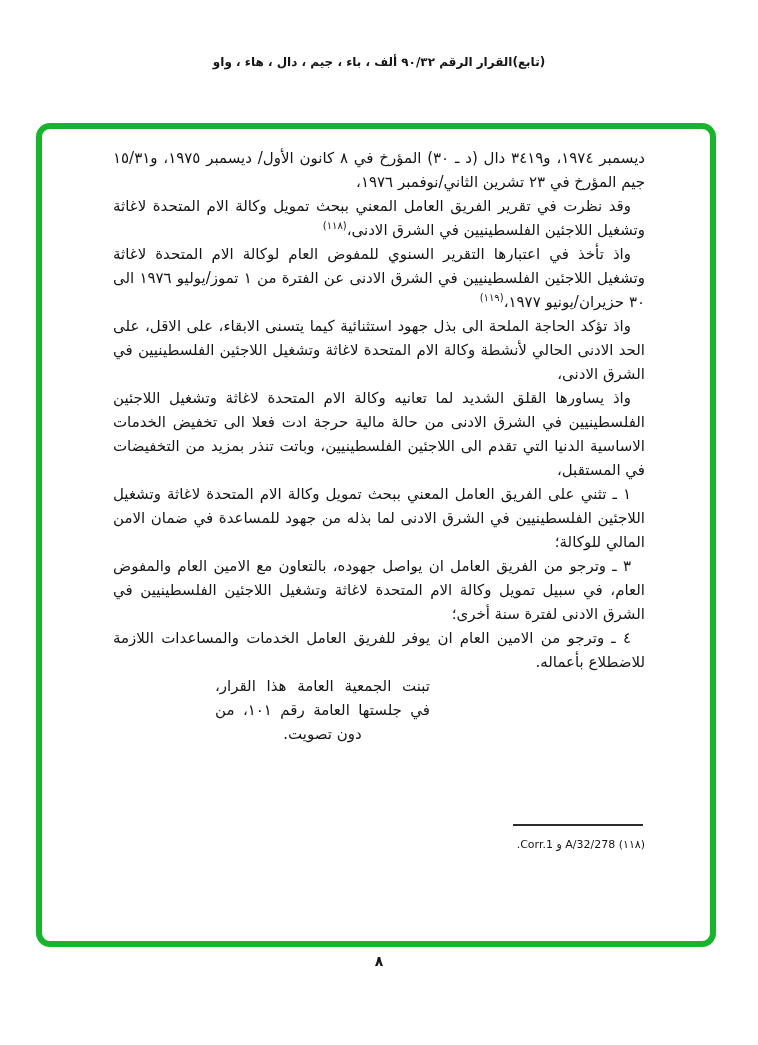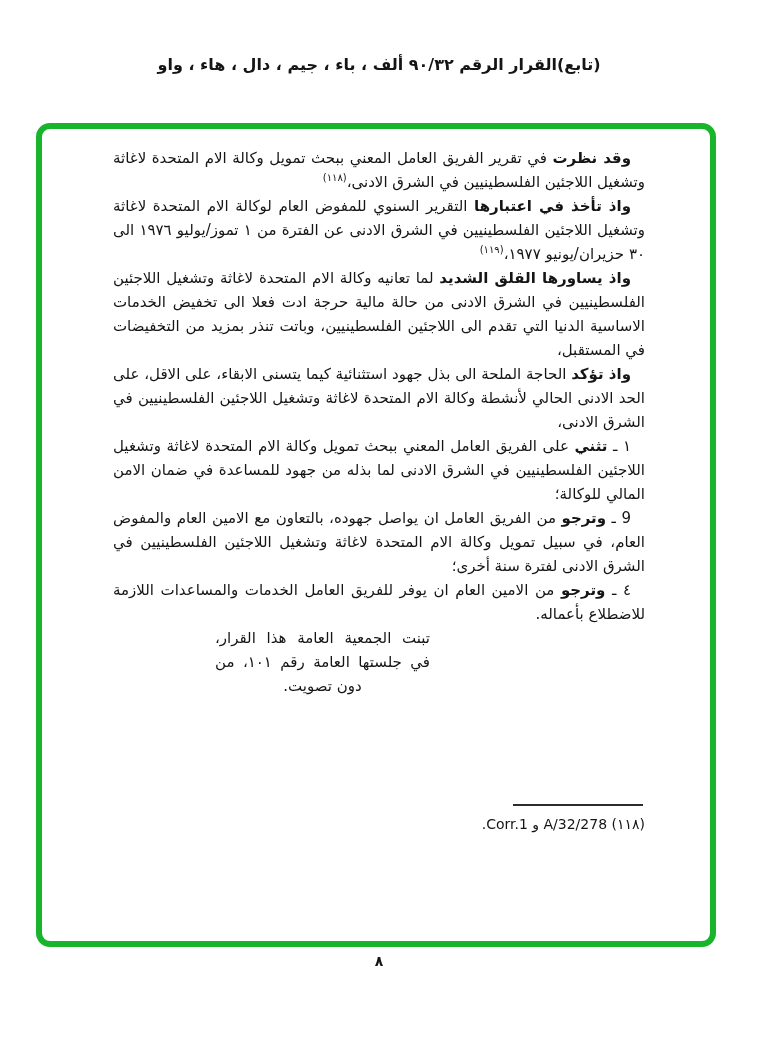--- a/index.html
+++ b/index.html
@@ -8,21 +8,21 @@
     width:758px; height:1045px;
     background:#ffffff;
     font-family:"DejaVu Sans", sans-serif;
     color:#151515;
     overflow:hidden;
   }
   
   .header { position:absolute; top:0; left:0; right:0; direction:rtl; text-align:center; }
   .doc-title {
     margin:55px 0 18px 0;
-    font-size:16px; font-weight:bold; letter-spacing:0.3px;
+    font-size:12px; font-weight:bold; letter-spacing:0.3px;
   }
   .doc-source {
     margin:10px 0 0 0;
     font-size:11px; font-weight:bold; color:#1b1b1b;
   }
   
   .frame {
     position:absolute; left:36px; top:123px;
     width:680px; height:824px;
     box-sizing:border-box;
@@ -31,31 +31,31 @@
   }
   
   .content {
     position:absolute; top:146px; right:113px; width:532px;
     direction:rtl; text-align:justify;
     font-size:15px; line-height:24px;
   }
   .para { margin:0; text-indent:14px; }
   .para.flush { text-indent:0; }
   .pnum { font-weight:normal; }
-  .lead { font-weight:bold; }
+  .lead { font-weight:normal; }
   sup.fn-ref { font-size:10px; line-height:0; }
   .closing {
     width:215px; margin:0 215px 8px 0;
     text-align:justify; text-align-last:center;
   }
   
   .footnotes {
-    position:absolute; top:804px; right:113px; width:532px;
+    position:absolute; top:824px; right:113px; width:532px;
     direction:rtl; text-align:right;
-    font-size:14px; line-height:21.5px;
+    font-size:11px; line-height:21.5px;
   }
   .fn-rule {
     width:130px; height:0;
     border-top:2px solid #2c2c2c;
     margin:0 2px 8px 0;
   }
   .footnote { margin:0; }
   
   .page-number {
     position:absolute; top:953px; left:0; right:0;
@@ -68,33 +68,34 @@
 <div class="page">
 
   <div class="header">
     <p class="doc-title">(تابع)القرار الرقم ٩٠/٣٢ ألف ، باء ، جيم ، دال ، هاء ، واو</p>
   </div>
 
   <div class="frame"></div>
 
   <div class="content">
 
+    <p class="para flush"><span class="pnum"></span><span class="lead"></span><span>ديسمبر ١٩٧٤، و٣٤١٩ دال (د ـ ٣٠) المؤرخ في ٨ كانون الأول/ ديسمبر ١٩٧٥، و١٥/٣١ جيم المؤرخ في ٢٣ تشرين الثاني/نوفمبر ١٩٧٦،</span><sup class="fn-ref"></sup></p>
 
     <p class="para"><span class="pnum"></span><span class="lead">وقد نظرت</span><span> في تقرير الفريق العامل المعني ببحث تمويل وكالة الام المتحدة لاغاثة وتشغيل اللاجئين الفلسطينيين في الشرق الادنى،</span><sup class="fn-ref">(١١٨)</sup></p>
 
     <p class="para"><span class="pnum"></span><span class="lead">واذ تأخذ في اعتبارها</span><span> التقرير السنوي للمفوض العام لوكالة الام المتحدة لاغاثة وتشغيل اللاجئين الفلسطينيين في الشرق الادنى عن الفترة من ١ تموز/يوليو ١٩٧٦ الى ٣٠ حزيران/يونيو ١٩٧٧،</span><sup class="fn-ref">(١١٩)</sup></p>
 
+    <p class="para"><span class="pnum"></span><span class="lead">واذ تؤكد</span><span> الحاجة الملحة الى بذل جهود استثنائية كيما يتسنى الابقاء، على الاقل، على الحد الادنى الحالي لأنشطة وكالة الام المتحدة لاغاثة وتشغيل اللاجئين الفلسطينيين في الشرق الادنى،</span><sup class="fn-ref"></sup></p>
+
     <p class="para"><span class="pnum"></span><span class="lead">واذ يساورها القلق الشديد</span><span> لما تعانيه وكالة الام المتحدة لاغاثة وتشغيل اللاجئين الفلسطينيين في الشرق الادنى من حالة مالية حرجة ادت فعلا الى تخفيض الخدمات الاساسية الدنيا التي تقدم الى اللاجئين الفلسطينيين، وباتت تنذر بمزيد من التخفيضات في المستقبل،</span><sup class="fn-ref"></sup></p>
-
-    <p class="para"><span class="pnum"></span><span class="lead">واذ تؤكد</span><span> الحاجة الملحة الى بذل جهود استثنائية كيما يتسنى الابقاء، على الاقل، على الحد الادنى الحالي لأنشطة وكالة الام المتحدة لاغاثة وتشغيل اللاجئين الفلسطينيين في الشرق الادنى،</span><sup class="fn-ref"></sup></p>
 
     <p class="para"><span class="pnum">١ ـ </span><span class="lead">تثني</span><span> على الفريق العامل المعني ببحث تمويل وكالة الام المتحدة لاغاثة وتشغيل اللاجئين الفلسطينيين في الشرق الادنى لما بذله من جهود للمساعدة في ضمان الامن المالي للوكالة؛</span><sup class="fn-ref"></sup></p>
 
 
-    <p class="para"><span class="pnum">9 ـ </span><span class="lead">وترجو</span><span> من الفريق العامل ان يواصل جهوده، بالتعاون مع الامين العام والمفوض العام، في سبيل تمويل وكالة الام المتحدة لاغاثة وتشغيل اللاجئين الفلسطينيين في الشرق الادنى لفترة سنة أخرى؛</span><sup class="fn-ref"></sup></p>
+    <p class="para"><span class="pnum">٣ ـ </span><span class="lead">وترجو</span><span> من الفريق العامل ان يواصل جهوده، بالتعاون مع الامين العام والمفوض العام، في سبيل تمويل وكالة الام المتحدة لاغاثة وتشغيل اللاجئين الفلسطينيين في الشرق الادنى لفترة سنة أخرى؛</span><sup class="fn-ref"></sup></p>
 
     <p class="para"><span class="pnum">٤ ـ </span><span class="lead">وترجو</span><span> من الامين العام ان يوفر للفريق العامل الخدمات والمساعدات اللازمة للاضطلاع بأعماله.</span><sup class="fn-ref"></sup></p>
 
     <p class="para flush closing">تبنت الجمعية العامة هذا القرار، في جلستها العامة رقم ١٠١، من دون تصويت.</p>
 
   </div>
 
   <div class="footnotes">
     <div class="fn-rule"></div>
     <p class="footnote"><span>(١١٨)</span> <span>A/32/278 و Corr.1.</span></p>

